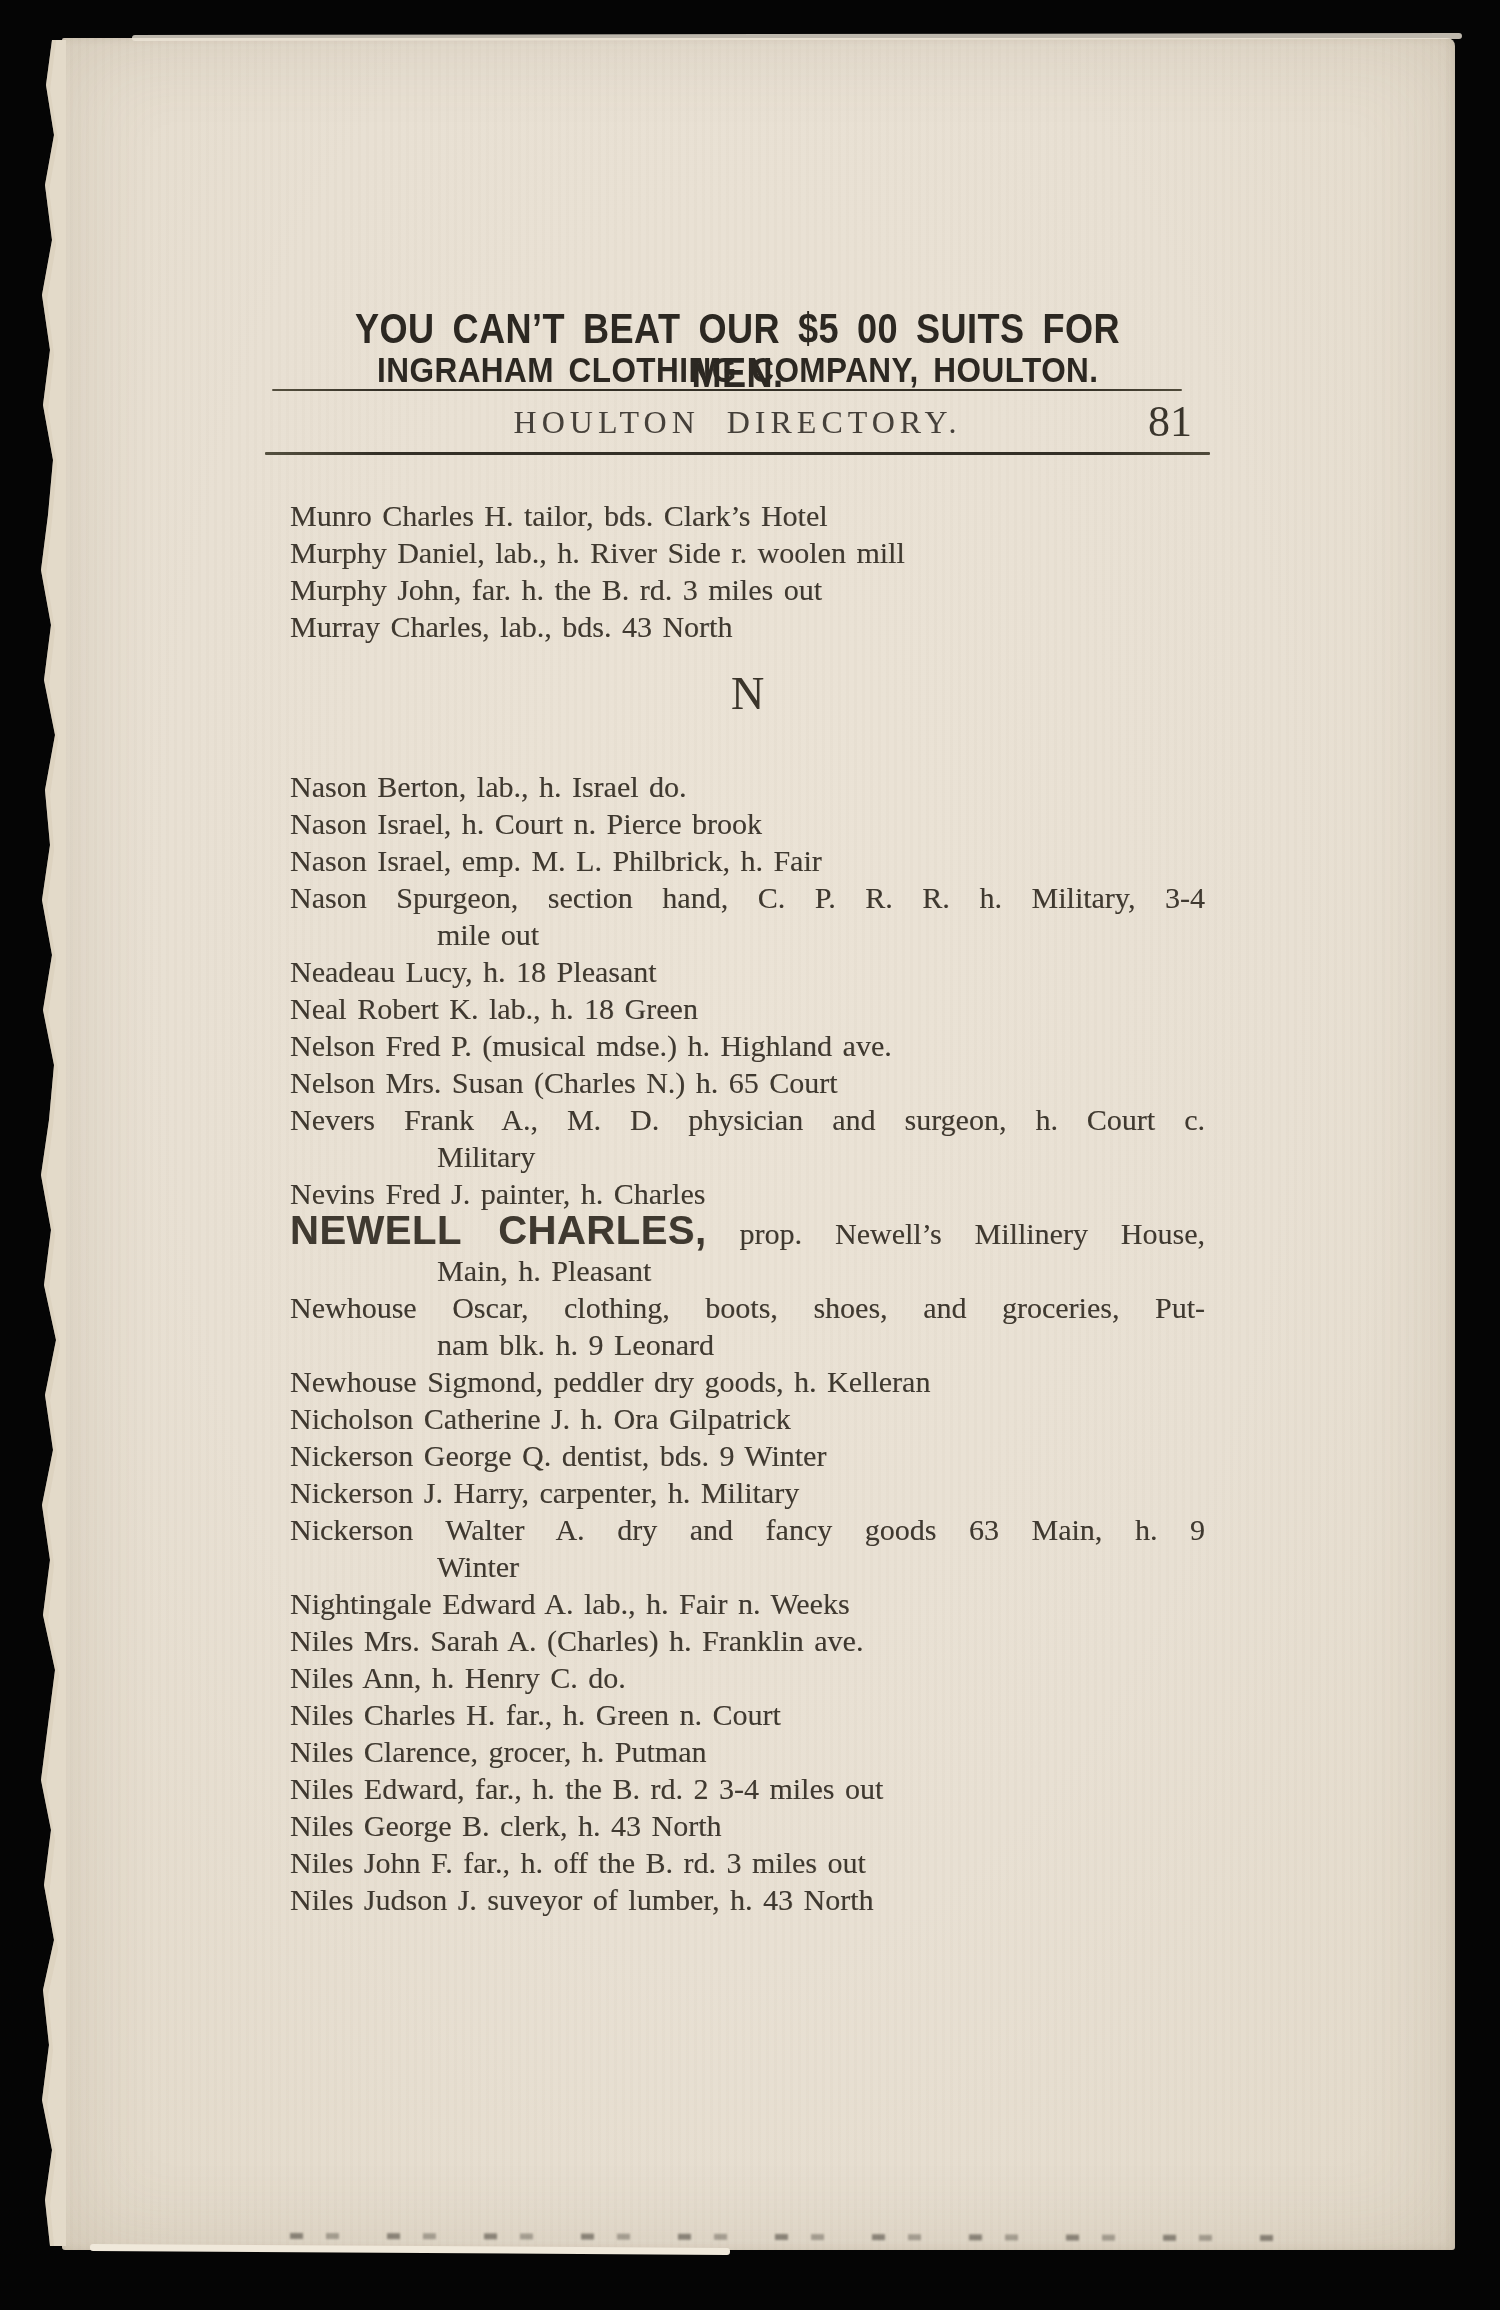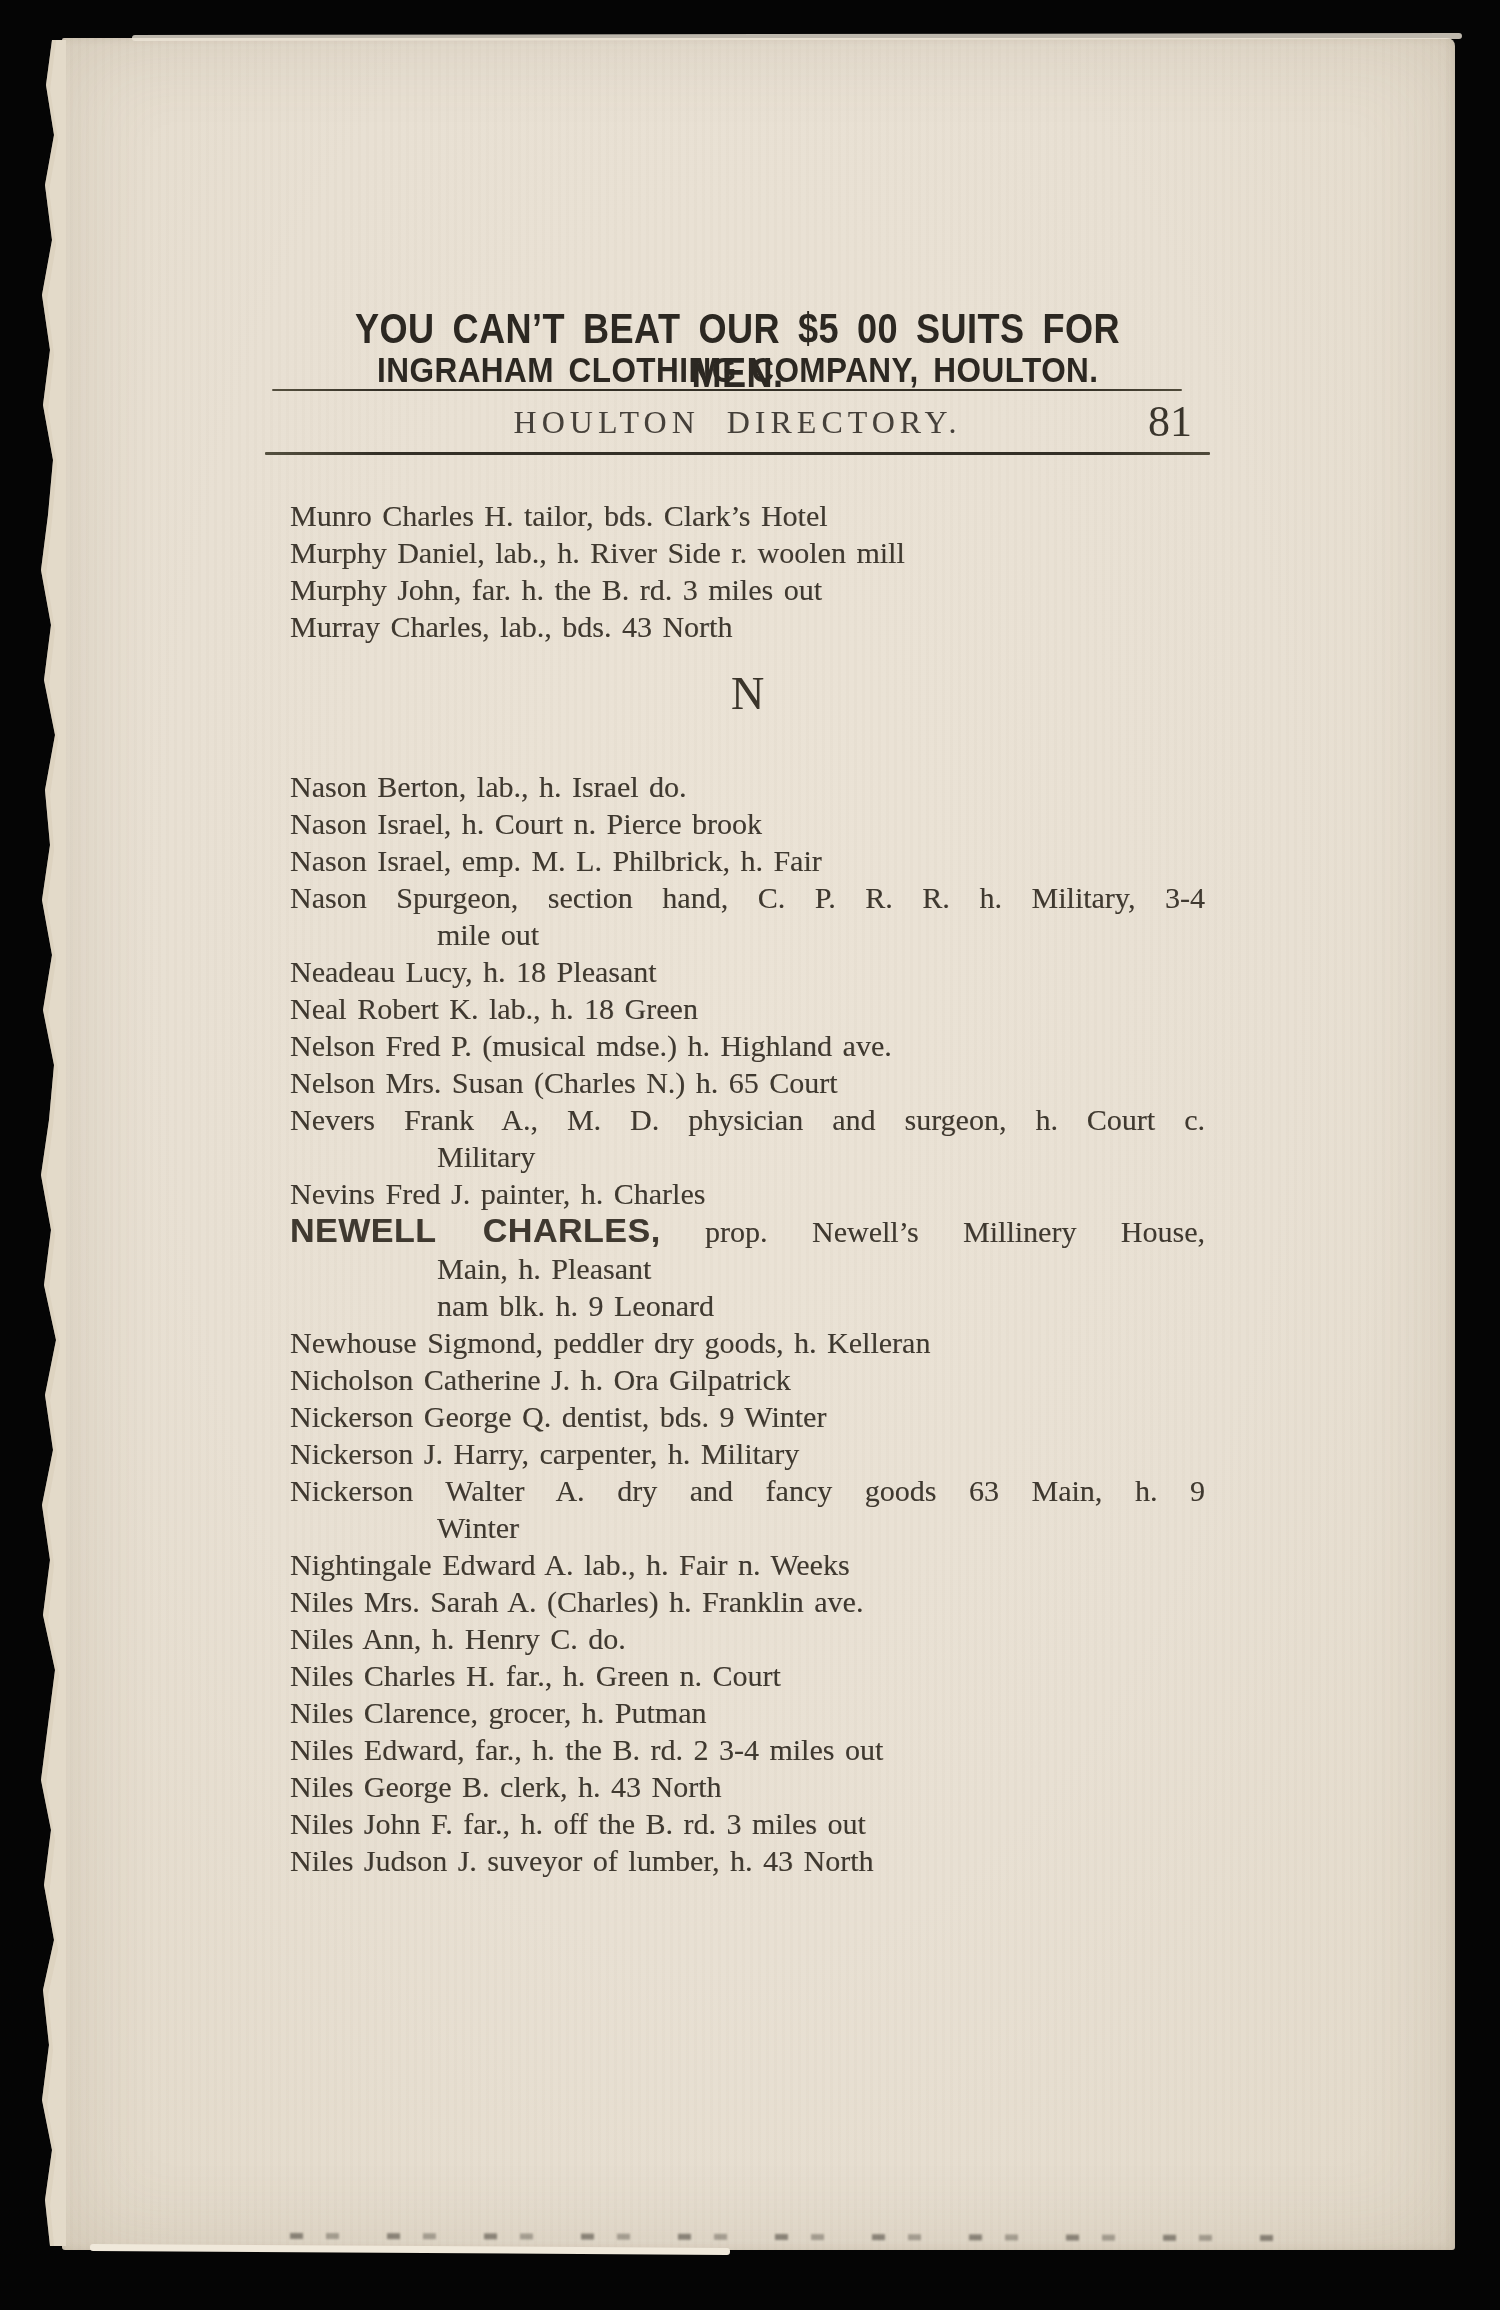--- a/index.html
+++ b/index.html
@@ -49,21 +49,21 @@
   
   .entries{position:absolute;left:228px;top:459px;width:915px;
     font-size:30px;line-height:37px;color:#3f3930;word-spacing:3px;
     text-shadow:0.3px 0.3px 0.5px rgba(62,52,40,0.35);}
   .line{white-space:nowrap;}
   .line.j{white-space:normal;text-align:justify;text-align-last:justify;}
   .line.cont{padding-left:147px;}
   .section-heading{margin-top:27px;margin-bottom:52px;height:44px;line-height:44px;
     text-align:center;font-size:46px;color:#3b352b;}
   .bold-name{font-family:"Liberation Sans", sans-serif;font-weight:700;
-    font-size:34px;letter-spacing:.5px;}
+    font-size:40px;letter-spacing:.5px;}
 </style>
 </head>
 <body>
 
 <div class="paper">
 
   <div class="top-sliver"></div>
   <div class="bottom-sliver"></div>
   <div class="bleed-row"></div>
 
@@ -126,20 +126,21 @@
       <div class="line cont">Military</div>
     </div>
     <div class="entry">
         <div class="line">Nevins Fred J. painter, h. Charles</div>
       </div>
     <div class="entry">
       <div class="line j"><span class="bold-name">NEWELL CHARLES,</span> <span>prop. Newell’s Millinery House,</span></div>
       <div class="line cont">Main, h. Pleasant</div>
     </div>
     <div class="entry">
+      <div class="line j">Newhouse Oscar, clothing, boots, shoes, and groceries, Put-</div>
       <div class="line cont">nam blk. h. 9 Leonard</div>
     </div>
     <div class="entry">
         <div class="line">Newhouse Sigmond, peddler dry goods, h. Kelleran</div>
       </div>
     <div class="entry">
         <div class="line">Nicholson Catherine J. h. Ora Gilpatrick</div>
       </div>
     <div class="entry">
         <div class="line">Nickerson George Q. dentist, bds. 9 Winter</div>

